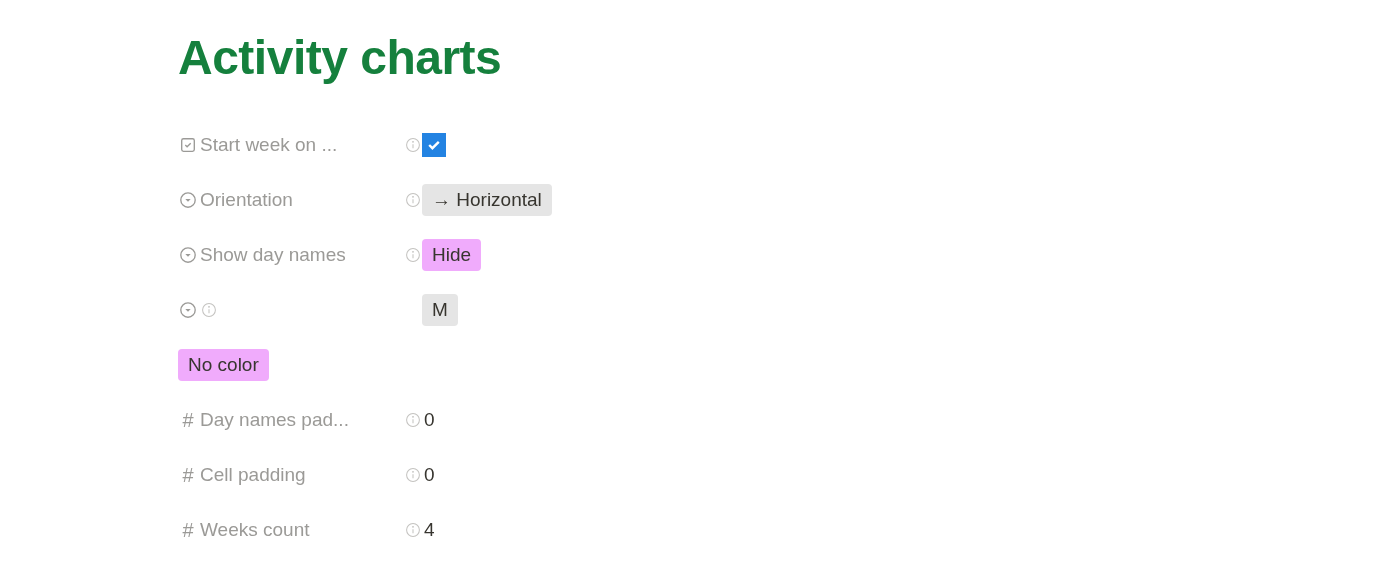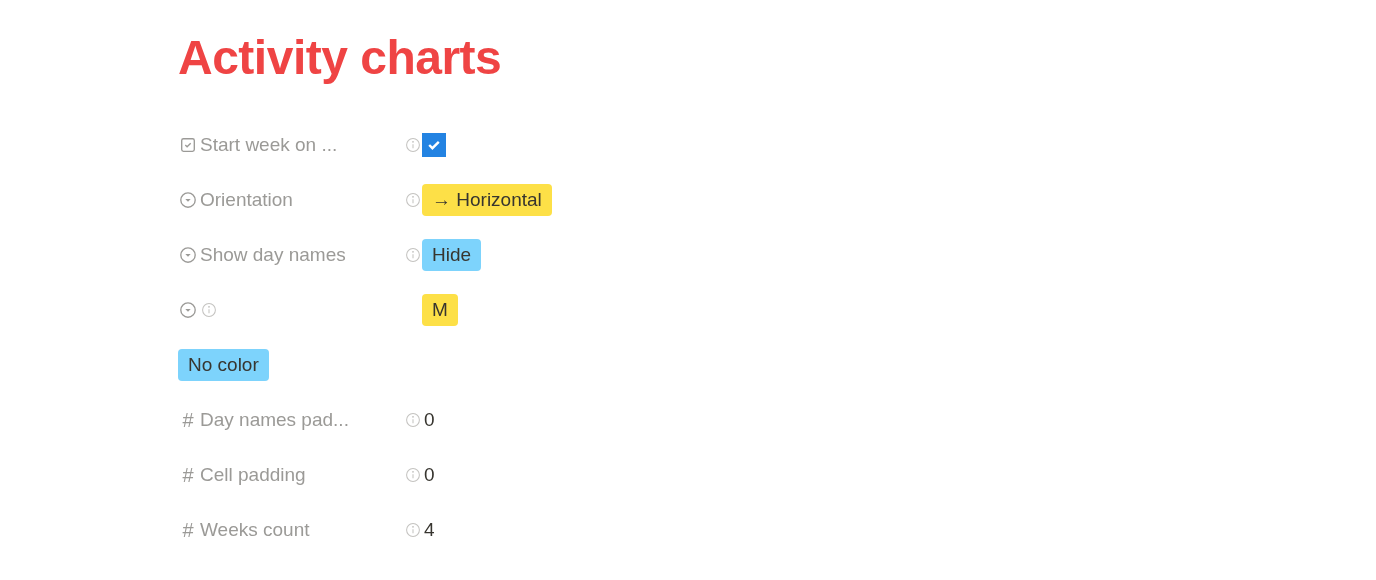--- a/index.html
+++ b/index.html
@@ -10,21 +10,21 @@
     body {
       font-family: -apple-system, BlinkMacSystemFont, 'Segoe UI', Helvetica, Arial, sans-serif;
       background: #ffffff;
       padding: 30px 178px;
       color: #37352f;
       width: 1376px;
     }
     .page-title {
       font-size: 48px;
       font-weight: 700;
-      color: #ef4444;
+      color: #15803d;
       margin-bottom: 36px;
       letter-spacing: -0.5px;
     }
     .property-row {
       display: flex;
       align-items: center;
       height: 48px;
       margin-bottom: 7px;
     }
     .property-label-area {
@@ -100,25 +100,25 @@
     .select-tag {
       display: inline-flex;
       align-items: center;
       padding: 3px 10px;
       border-radius: 4px;
       font-size: 19px;
       color: #37352f;
       line-height: 1.4;
     }
     .tag-blue-light {
-      background: #fde047;
+      background: #e5e5e5;
       text-align: right;
     }
     .tag-gray {
-      background: #7dd3fc;
+      background: #f0abfc;
     }
     .number-value {
       font-size: 19px;
       color: #37352f;
       padding-left: 2px;
     }
   </style>
 </head>
 <body>
 

